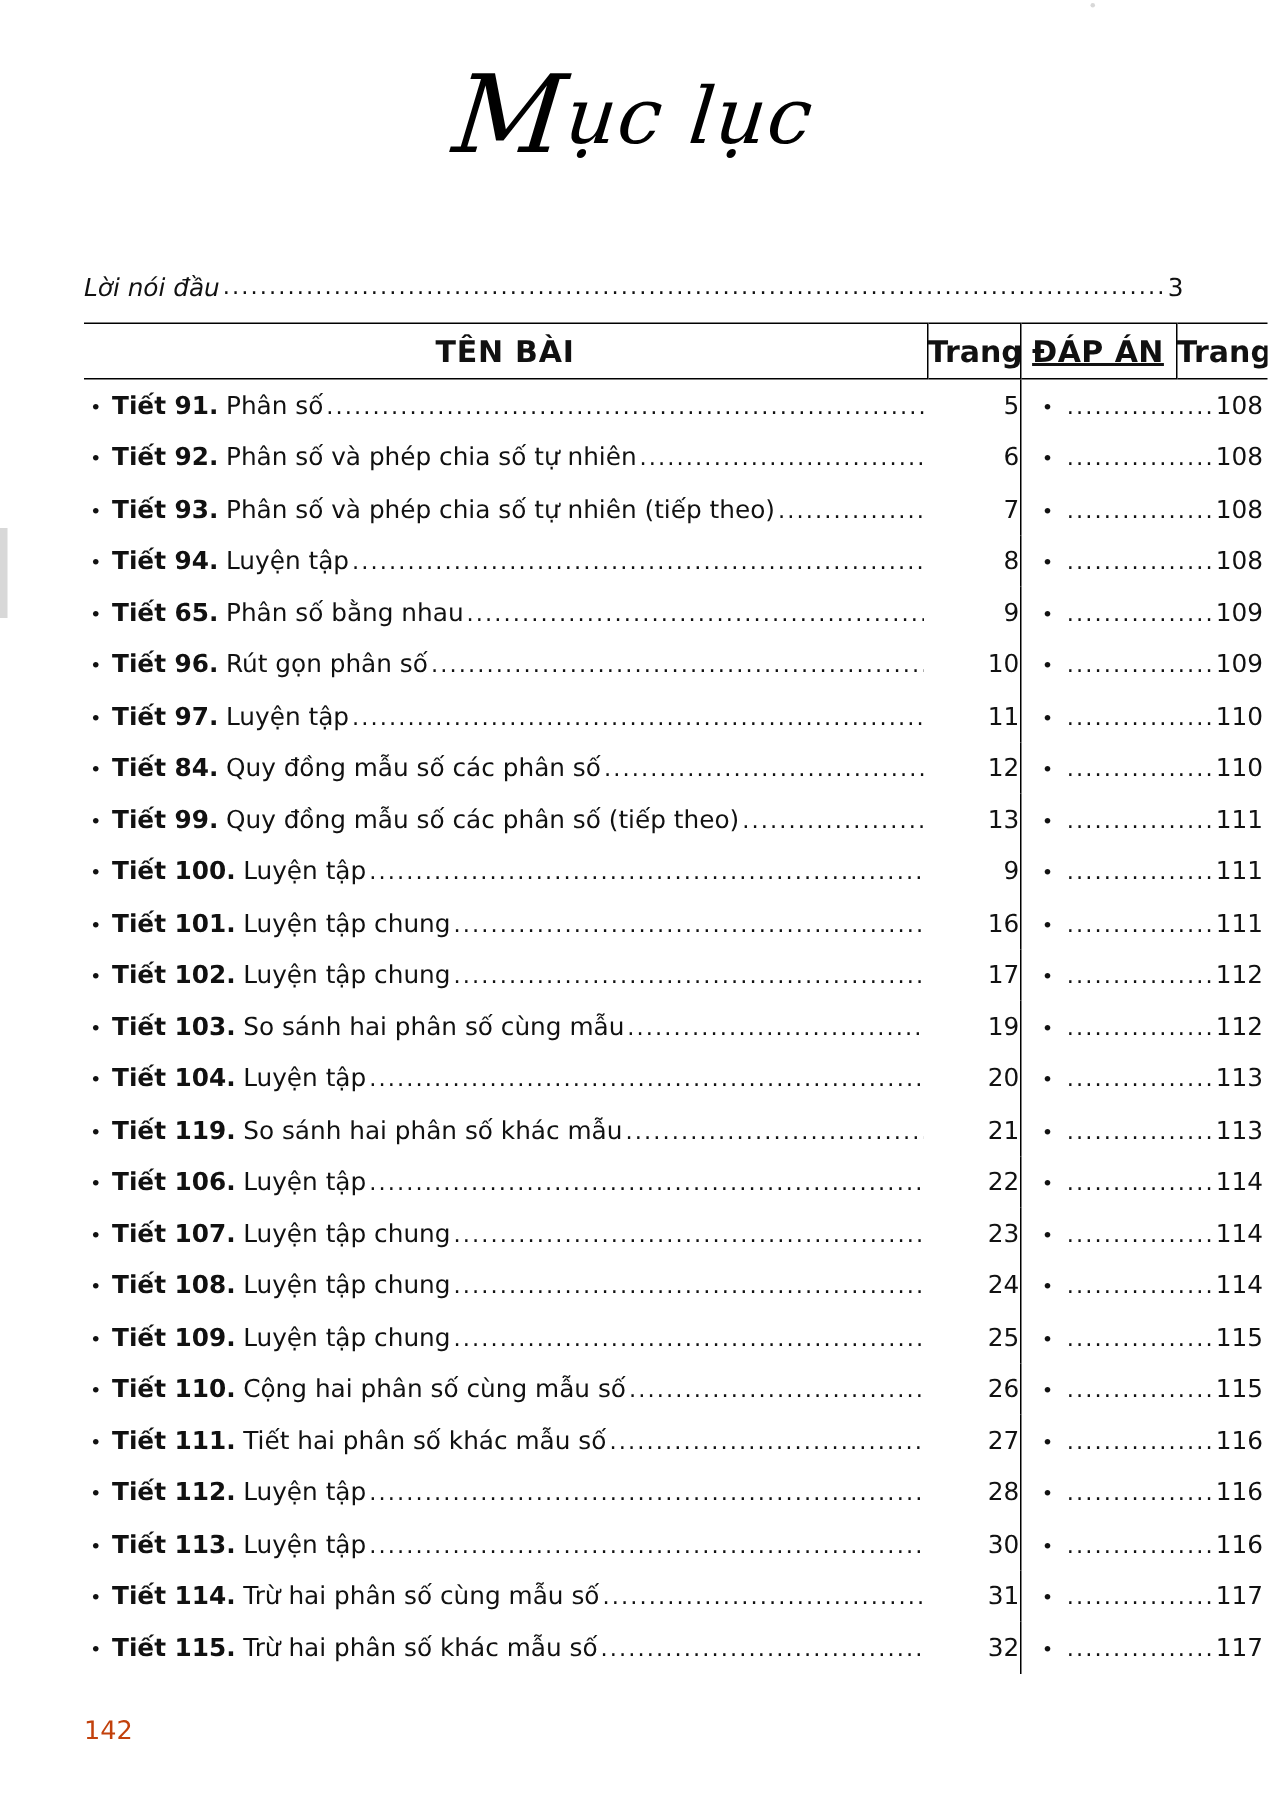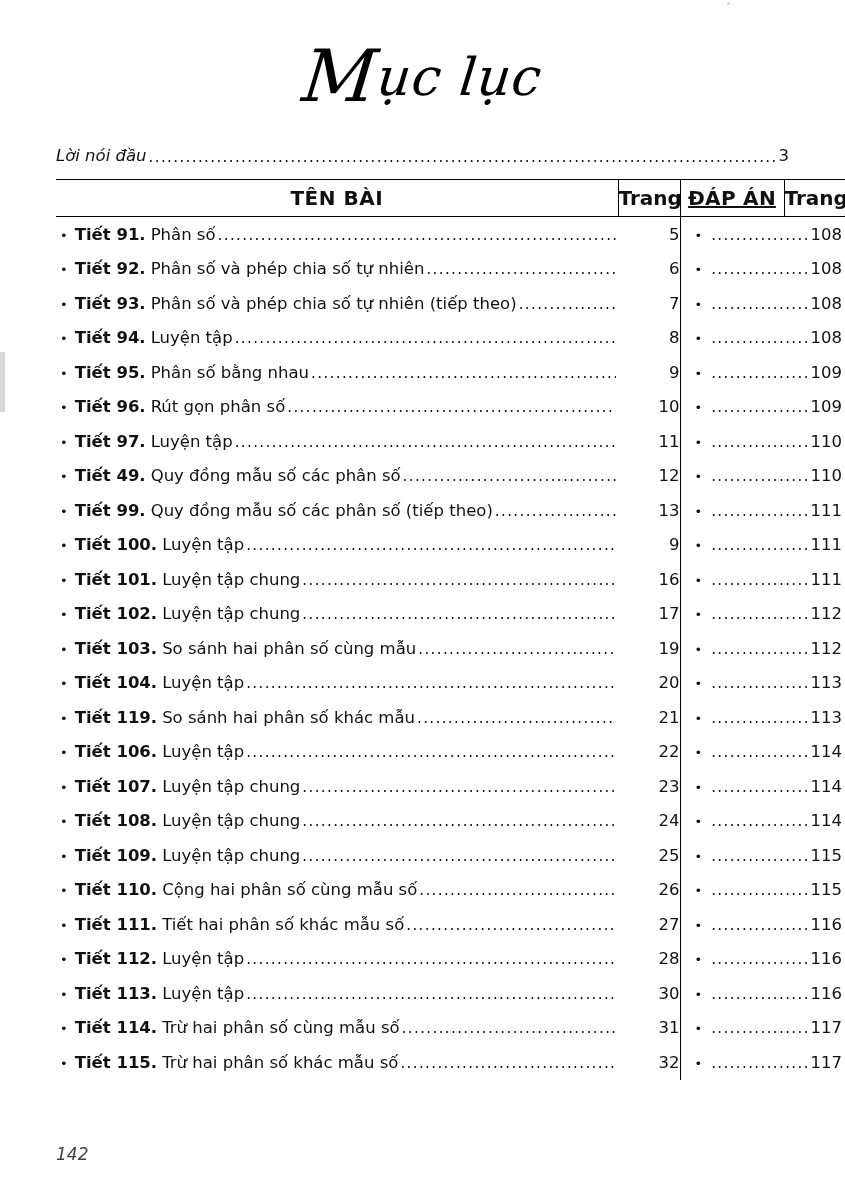--- a/index.html
+++ b/index.html
@@ -42,23 +42,23 @@
     line-height: 0.8;
     vertical-align: -6px;
   }
 
   
   .content {
     margin: 0 56px 0 56px;
   }
   .foreword {
     display: flex;
-    align-items: flex-end;
+    align-items: center;
     font-size: 16.5px;
-    margin-top: 20px;
+    margin-top: 56px;
     color: #111;
   }
   .foreword .fw-label {
     font-style: italic;
     white-space: nowrap;
     font-size: 16.5px;
   }
   .dots {
     flex: 1 1 auto;
     overflow: hidden;
@@ -157,22 +157,21 @@
   .ans-cell {
     border-left: 1.4px solid #000;
   }
 
   
   .folio {
     position: absolute;
     left: 56px;
     bottom: 36px;
     font-size: 17px;
-    color: #404040;
-    font-style: italic;
+    color: #c2410c;
   }
 
   
   .edge-mark {
     position: absolute;
     background: #d8d8d8;
   }
 </style>
 </head>
 <body>
@@ -279,21 +278,21 @@
                 <span class="bullet">•</span>
                 <span class="dots">........................................................................................................................................................................................................</span>
                 <span class="ans-pg">108</span>
               </span>
             </td>
           </tr>
           <tr>
             <td>
               <span class="entry">
                 <span class="bullet">•</span>
-                <span class="lesson">Tiết 95.</span>
+                <span class="lesson">Tiết 65.</span>
                 <span class="lesson-title">Phân số bằng nhau</span>
                 <span class="dots">........................................................................................................................................................................................................</span>
               </span>
             </td>
             <td class="c-right">9</td>
             <td class="ans-cell" colspan="2">
               <span class="ans">
                 <span class="bullet">•</span>
                 <span class="dots">........................................................................................................................................................................................................</span>
                 <span class="ans-pg">109</span>
@@ -333,21 +332,21 @@
                 <span class="bullet">•</span>
                 <span class="dots">........................................................................................................................................................................................................</span>
                 <span class="ans-pg">110</span>
               </span>
             </td>
           </tr>
           <tr>
             <td>
               <span class="entry">
                 <span class="bullet">•</span>
-                <span class="lesson">Tiết 49.</span>
+                <span class="lesson">Tiết 84.</span>
                 <span class="lesson-title">Quy đồng mẫu số các phân số</span>
                 <span class="dots">........................................................................................................................................................................................................</span>
               </span>
             </td>
             <td class="c-right">12</td>
             <td class="ans-cell" colspan="2">
               <span class="ans">
                 <span class="bullet">•</span>
                 <span class="dots">........................................................................................................................................................................................................</span>
                 <span class="ans-pg">110</span>

